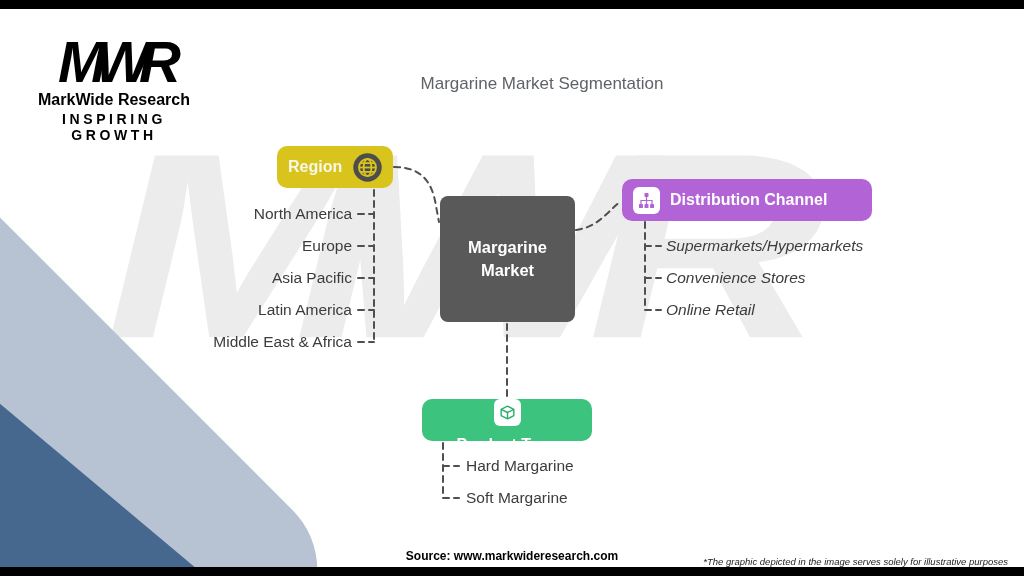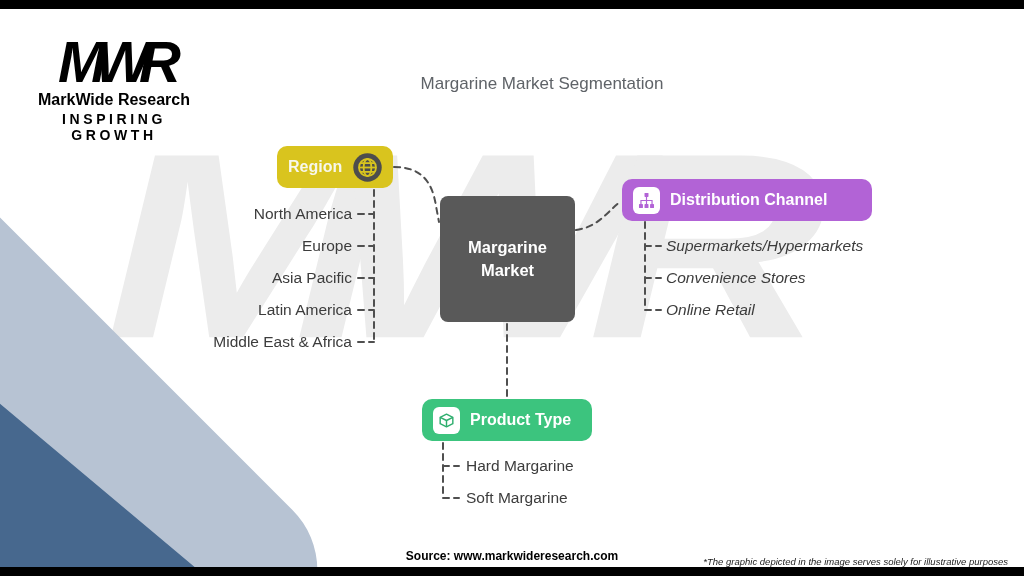--- a/index.html
+++ b/index.html
@@ -46,21 +46,21 @@
     display:flex; align-items:center; justify-content:center; text-align:center;
     font-size:16.5px; font-weight:bold; line-height:1.4; padding:0 20px;
   }
 
   .btn {
     position:absolute; z-index:2; display:flex; align-items:center; gap:10px;
     height:42px; border-radius:10px; padding:0 11px; font-size:16px; font-weight:bold;
   }
   .btn-region { left:277px; top:146px; width:116px; background:#d9c41e; color:#f7f7ec; justify-content:space-between; }
   .btn-dist   { left:622px; top:179px; width:250px; background:#b263d6; color:#ffffff; }
-  .btn-prod   { left:422px; top:399px; width:170px; background:#3cc47e; color:#fff; }
+  .btn-prod   { left:422px; top:399px; width:170px; background:#3cc47e; color:#fff;flex-direction:column; }
 
   .icon-sq {
     width:27px; height:27px; background:#fff; border-radius:6px; flex:0 0 auto;
     display:flex; align-items:center; justify-content:center;
   }
   .icon-globe { width:31px; height:31px; flex:0 0 auto; display:flex; align-items:center; justify-content:center; }
 
   .item { position:absolute; z-index:2; font-size:15.5px; color:#3c3c3c; line-height:20px; white-space:nowrap; }
   .item.r { right:672px; text-align:left; }
   .l0 { top:204px; } .l1 { top:236px;margin-left:20px; } .l2 { top:268px; } .l3 { top:300px; } .l4 { top:332px; }

